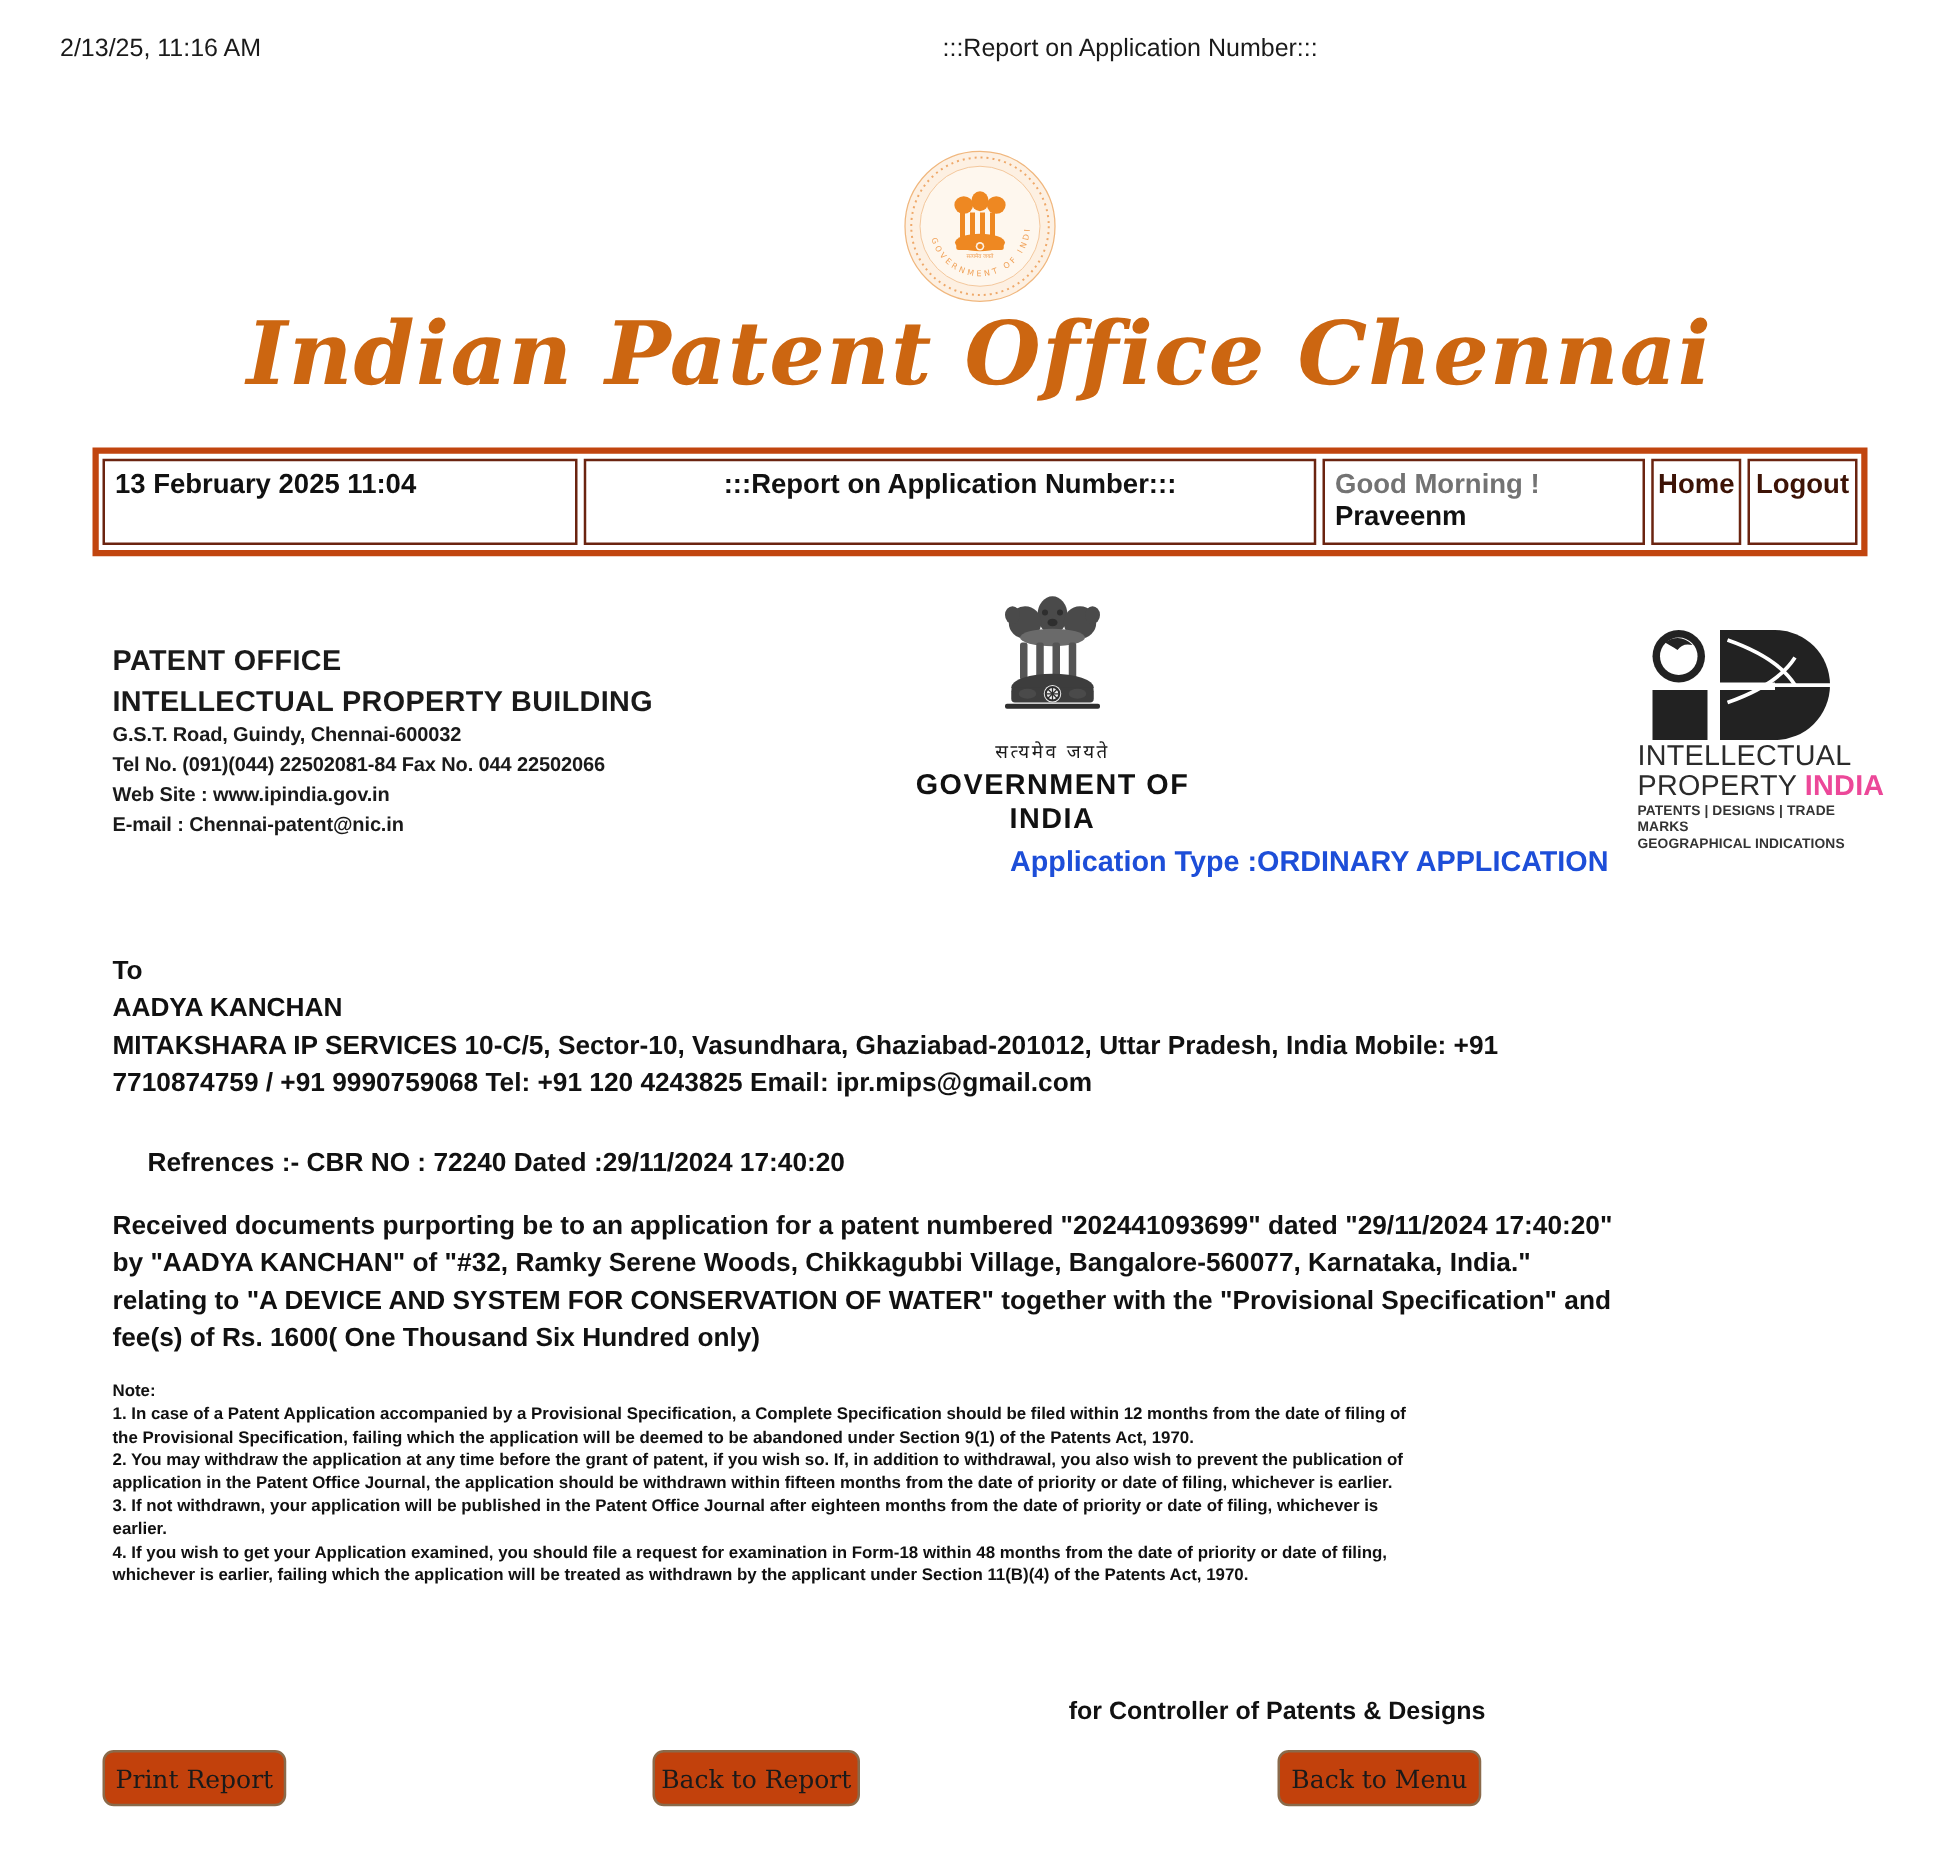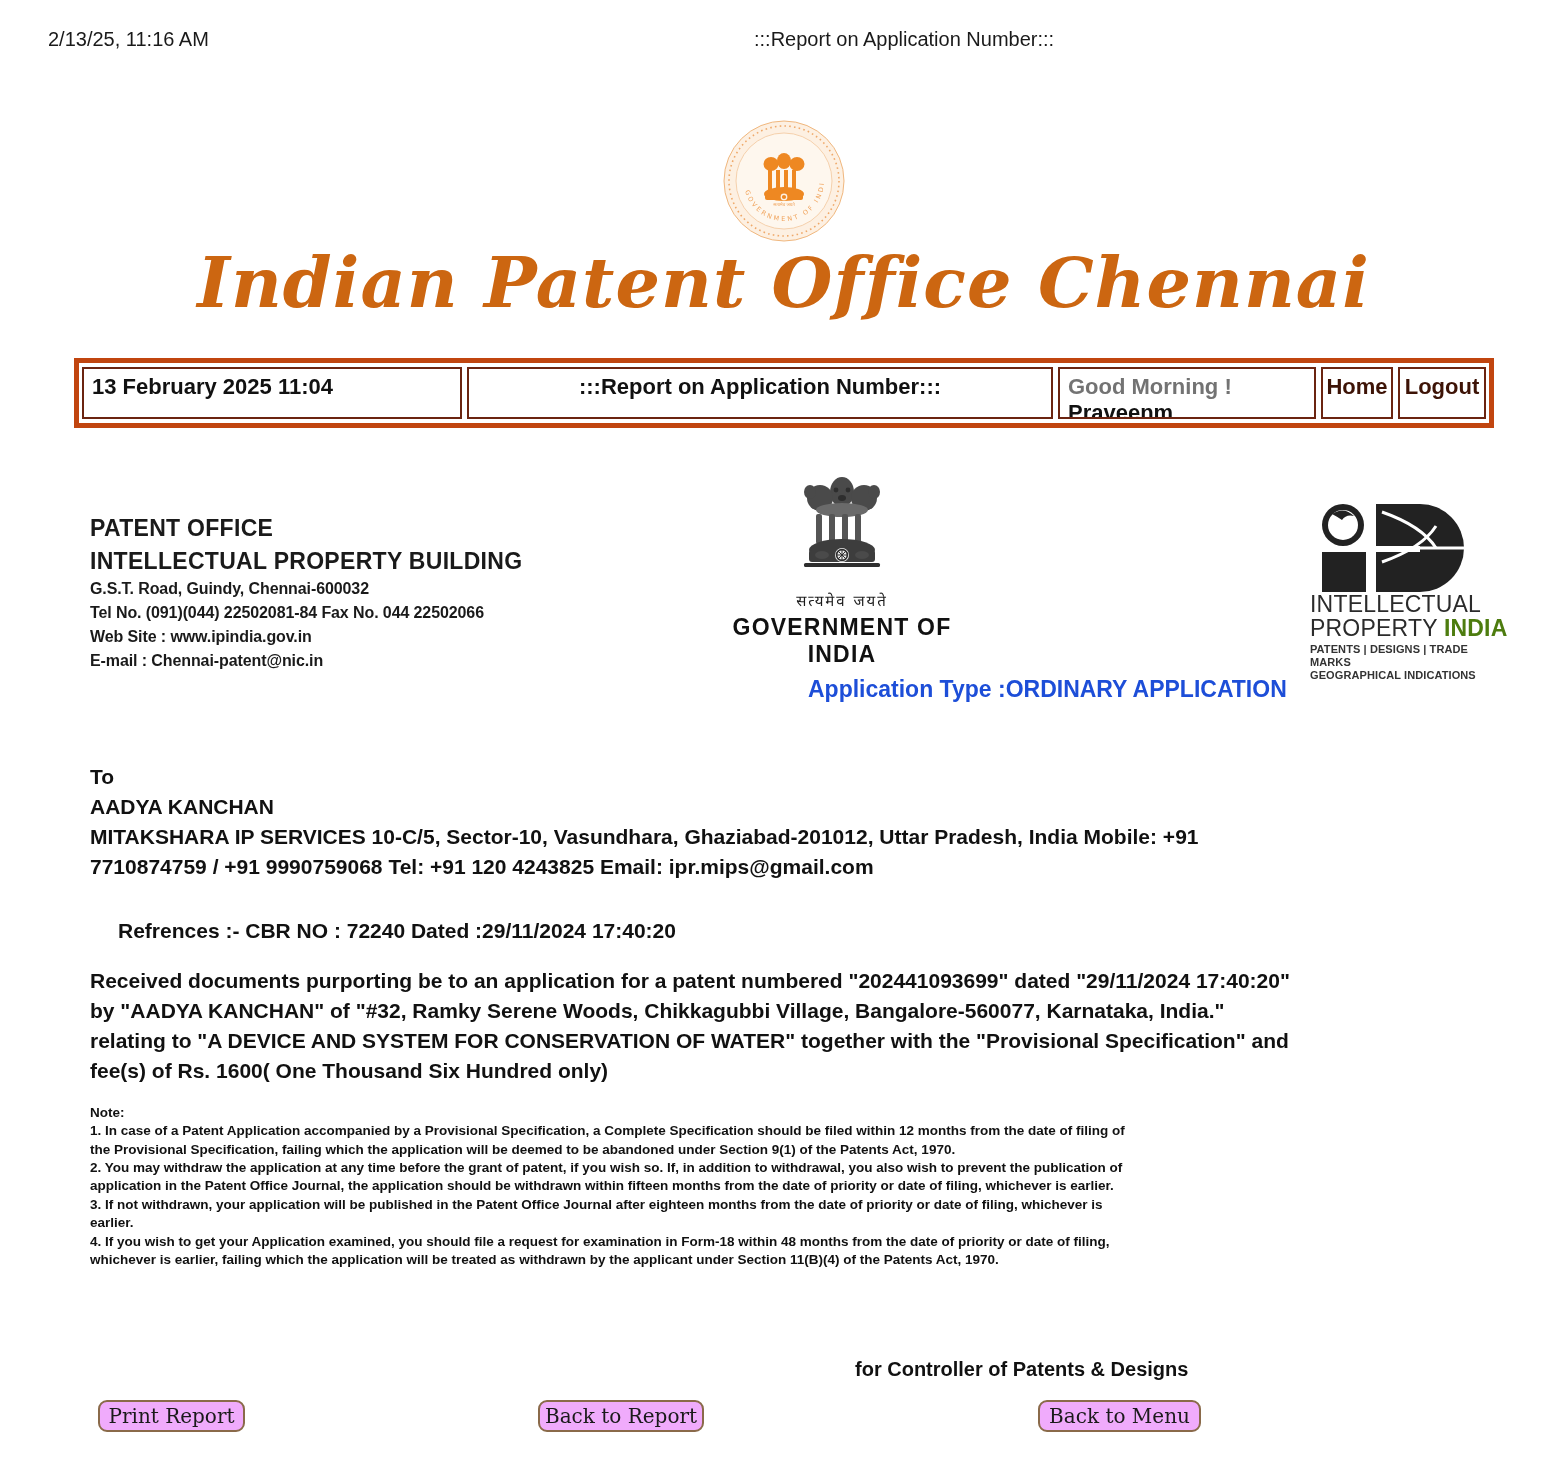--- a/index.html
+++ b/index.html
@@ -67,21 +67,21 @@
     line-height: 1;
     white-space: nowrap;
   }
 
   
   .navbar {
     position: absolute;
     top: 358px;
     left: 74px;
     width: 1420px;
-    height: 70px;
+    height: 87px;
     border: 5px solid #c1450f;
     background: #ffffff;
     padding: 4px 3px;
     display: flex;
     align-items: stretch;
     gap: 5px;
   }
   .nav-cell {
     border: 2px solid #6b2410;
     background: #ffffff;
@@ -154,21 +154,21 @@
     text-align: left;
   }
   .ip-logo .ip-mark { height: 92px; }
   .ip-logo .ip-l1,
   .ip-logo .ip-l2 {
     font-size: 23px;
     line-height: 1.06;
     color: #2b2b2b;
     letter-spacing: .2px;
   }
-  .ip-logo .ip-l2 b { color: #4d7c0f; }
+  .ip-logo .ip-l2 b { color: #ec4899; }
   .ip-logo .ip-sub1,
   .ip-logo .ip-sub2 {
     font-size: 11px;
     line-height: 1.18;
     color: #333;
     letter-spacing: .1px;
     font-weight: bold;
   }
   .ip-logo .ip-sub1 { margin-top: 2px; }
 
@@ -219,34 +219,33 @@
     top: 1358px;
     left: 855px;
     font-size: 20px;
     font-weight: bold;
     color: #111;
     white-space: nowrap;
   }
   .btn {
     position: absolute;
     top: 1400px;
-    height: 32px;
+    height: 45px;
     border: 2px solid #8a6a4a;
     border-radius: 9px;
-    background: #f0abfc;
+    background: #c2410c;
     font-family: "DejaVu Serif", "Liberation Serif", serif;
     font-size: 20px;
     color: #1a1a1a;
     display: flex;
     align-items: center;
     justify-content: center;
     padding: 0 14px;
     cursor: pointer;
     white-space: nowrap;
-    margin-left: 16px;
   }
   .btn-print  { left: 82px;   width: 147px; }
   .btn-report { left: 522px;  width: 166px; }
   .btn-menu   { left: 1022px; width: 163px; }
 </style>
 </head>
 <body>
 
 <div class="print-header">
   <span class="ph-date">2/13/25, 11:16 AM</span>

